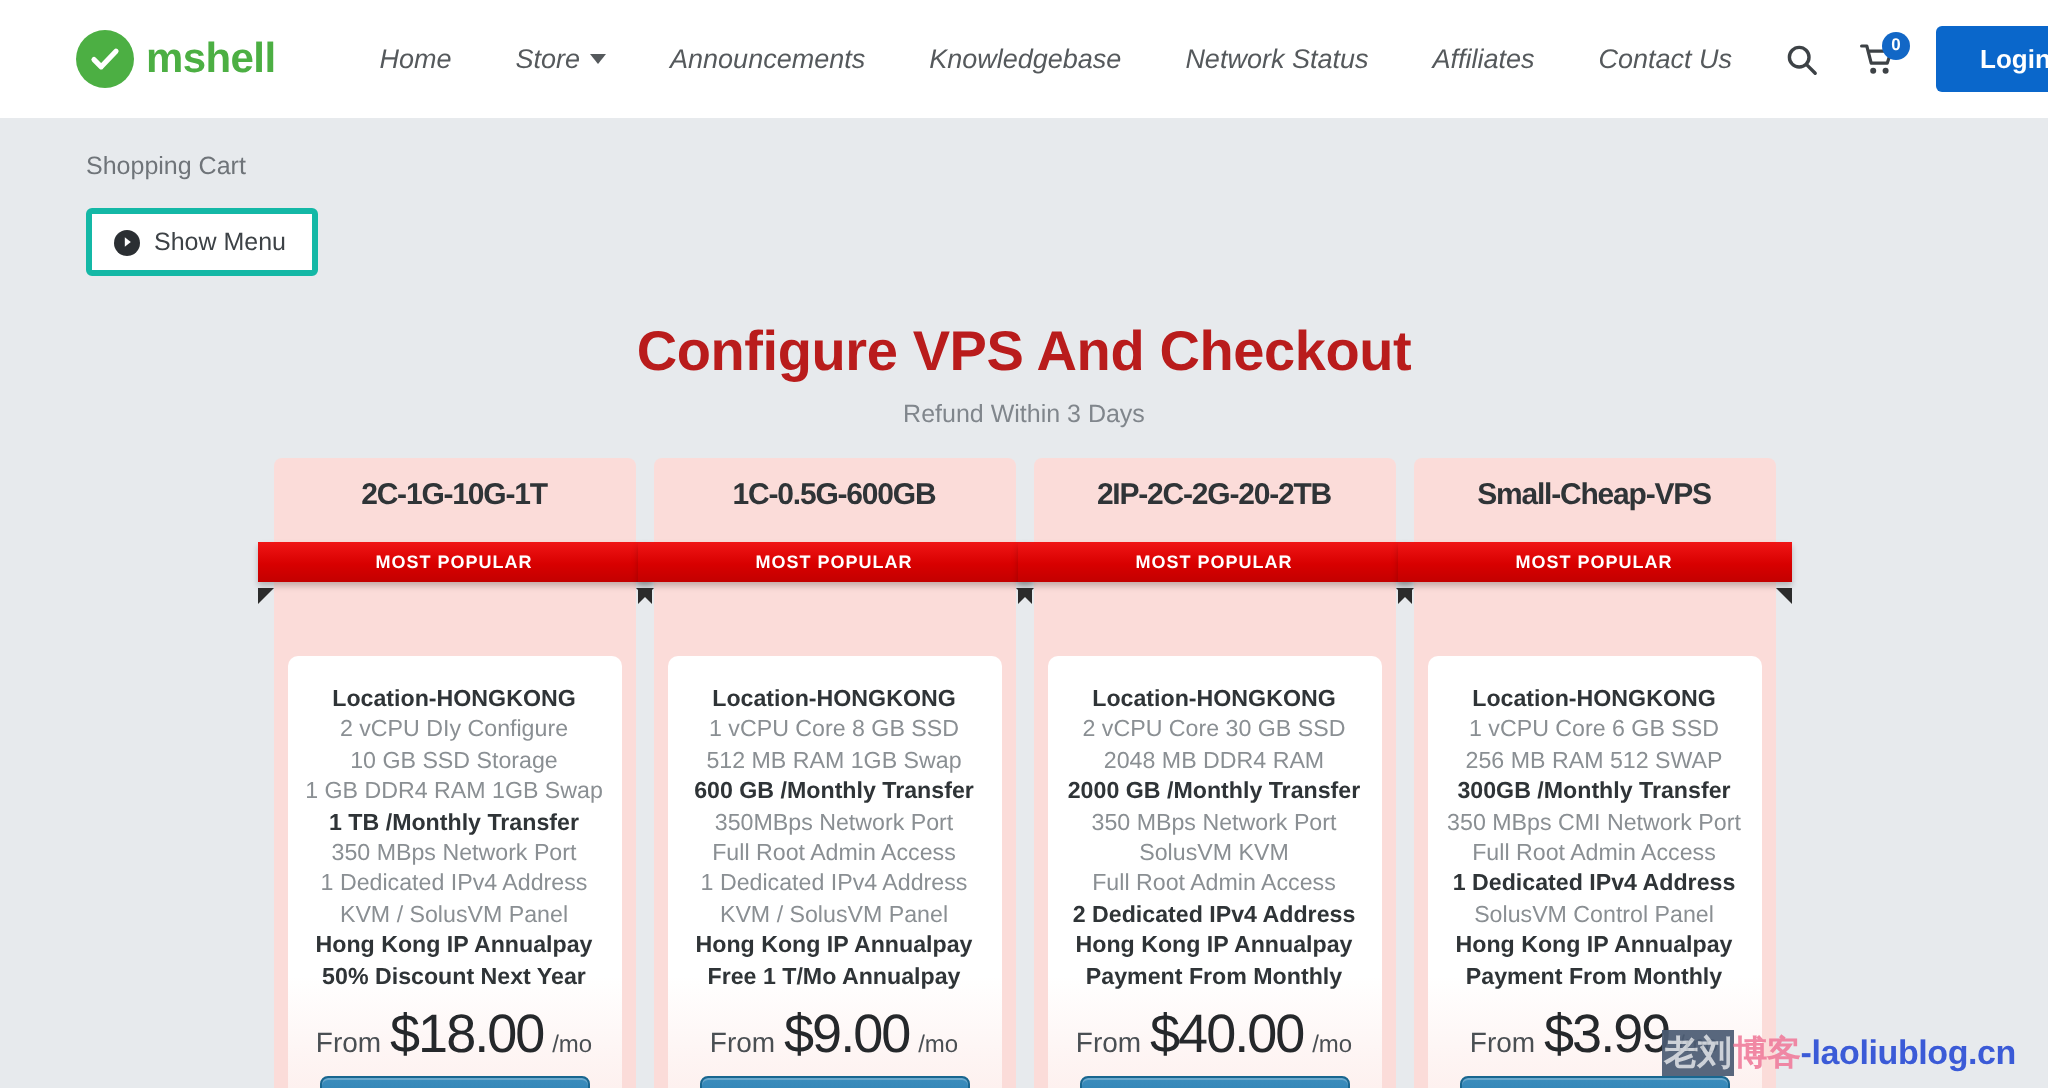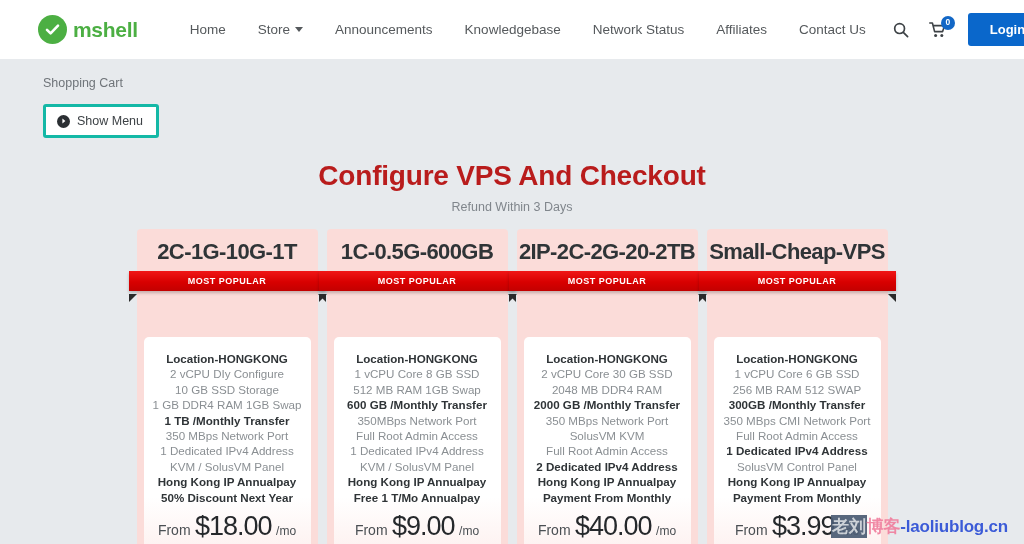--- a/index.html
+++ b/index.html
@@ -24,21 +24,21 @@
   .logo-mark {
     width: 29px; height: 29px; border-radius: 50%;
     background: #4caf43;
     display: flex; align-items: center; justify-content: center;
   }
   .logo-mark svg { display: block; }
   .logo-text {
     font-size: 21px; font-weight: bold; color: #4caf43;
     letter-spacing: -0.3px;
   }
-  .nav { display: flex; align-items: center; margin-left: 36px; gap: 0; }
+  .nav { display: flex; align-items: center; margin-left: 36px; gap: 0; font-style: italic; }
   .nav-item {
     font-size: 13.5px; color: #55595c;
     padding: 0 16px; cursor: pointer;
     display: flex; align-items: center; gap: 5px;
     white-space: nowrap;
   }
   .caret {
     width: 0; height: 0;
     border-left: 4px solid transparent;
     border-right: 4px solid transparent;
@@ -106,21 +106,21 @@
     width: 181px;
     background: #fbdcd9;
     border-radius: 4px;
     position: relative;
     padding: 0 0 7px 0;
     display: flex; flex-direction: column;
     min-height: 316px;
   }
   .card-title {
     text-align: center;
-    font-size: 22px; font-weight: bold;
+    font-size: 15px; font-weight: bold;
     color: #2f3437;
     padding: 10px 2px 9px;
     letter-spacing: -0.6px;
     white-space: nowrap;
   }
   .ribbon {
     position: absolute; top: 42px; left: -8px; right: -8px;
     height: 20px;
     background: linear-gradient(180deg,#f01616 0%,#d80000 55%,#c30000 100%);
     display: flex; align-items: center; justify-content: center;

